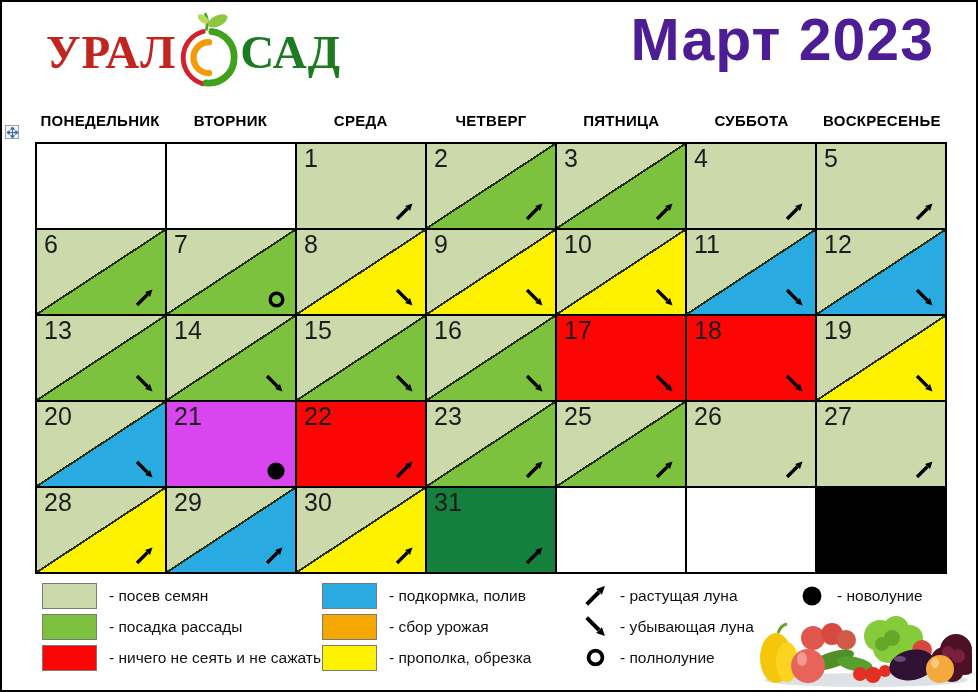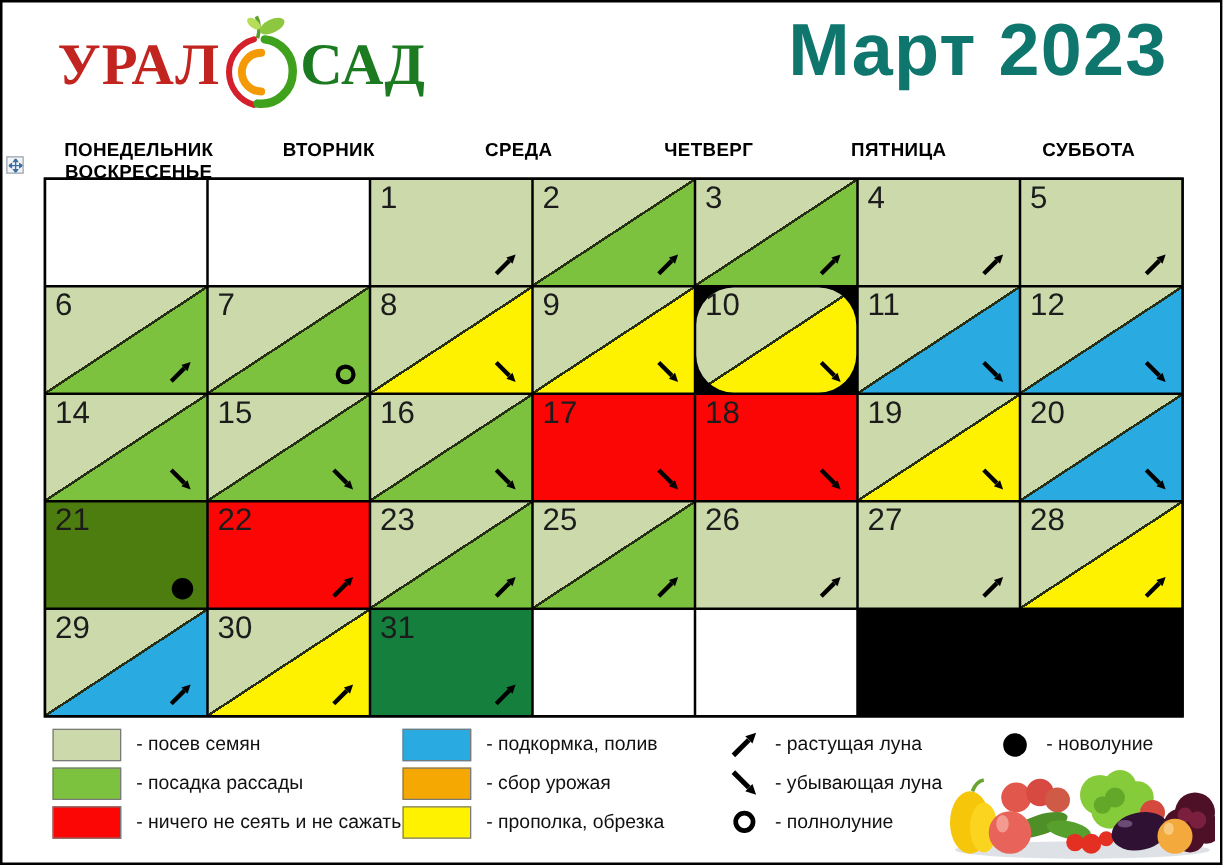--- a/index.html
+++ b/index.html
@@ -6,21 +6,21 @@
   .frame{position:relative;width:978px;height:692px;box-sizing:border-box;
          border:2px solid #000;background:#fff;overflow:hidden;
          font-family:"Liberation Sans",sans-serif;}
   
   .logo{position:absolute;left:44px;top:4px;display:flex;align-items:center;height:92px;}
   .logo-text{font-family:"Liberation Serif",serif;font-weight:bold;font-size:47px;letter-spacing:1px;}
   .logo-apple{margin:0 1px;position:relative;top:-2px;}
   .title{position:absolute;top:4px;right:42px;font-size:59px;font-weight:bold;letter-spacing:1px;
          font-family:"Liberation Sans",sans-serif;}
   
-  .wdrow{position:absolute;left:33px;top:110px;width:912px;display:grid;grid-template-columns:repeat(6,1fr);}
+  .wdrow{position:absolute;left:33px;top:110px;width:912px;display:grid;grid-template-columns:repeat(7,1fr);}
   .wd{text-align:center;font-weight:bold;font-size:15px;color:#000;letter-spacing:0.3px;}
   
   .handle{position:absolute;left:3px;top:123px;width:14px;height:14px;background:#f2f4f6;
           border:1px solid #9aa4ad;box-sizing:border-box;display:flex;align-items:center;justify-content:center;}
   
   .grid{position:absolute;left:33px;top:140px;width:912px;box-sizing:border-box;
         border:2px solid #000;background:#000;display:grid;
         grid-template-columns:repeat(7,1fr);grid-auto-rows:84px;gap:2px;}
   .cell{position:relative;}
   .daynum{position:absolute;top:0px;left:7px;font-size:25px;color:#1c1c1c;}
@@ -46,21 +46,21 @@
         <ellipse cx="42" cy="14" rx="11" ry="5.5" fill="#8dc63f" transform="rotate(-26 42 14)"></ellipse>
         <ellipse cx="27" cy="12" rx="6.5" ry="3.6" fill="#b5dd57" transform="rotate(38 27 12)"></ellipse>
         <path d="M27 79 A 28 28 0 0 1 27 25" stroke="#d3202a" stroke-width="5" fill="none" stroke-linecap="round"></path>
         <path d="M33 68 A 16 16 0 0 1 33 36" stroke="#f49a06" stroke-width="6.5" fill="none" stroke-linecap="round"></path>
         <path d="M36 25 A 26 26 0 0 1 59 52 A 26 26 0 0 1 30 78" stroke="#3fa11c" stroke-width="7" fill="none" stroke-linecap="round"></path>
       </svg>
     </span>
     <span class="logo-text" style="color: rgb(28, 122, 33);">САД</span>
   </div>
 
-  <div class="title" style="color: #0f766e;">Март 2023</div>
+  <div class="title" style="color: #4c1d95;">Март 2023</div>
 
   <div class="wdrow">
       <div class="wd">ПОНЕДЕЛЬНИК</div>
       <div class="wd">ВТОРНИК</div>
       <div class="wd">СРЕДА</div>
       <div class="wd">ЧЕТВЕРГ</div>
       <div class="wd">ПЯТНИЦА</div>
       <div class="wd">СУББОТА</div>
       <div class="wd">ВОСКРЕСЕНЬЕ</div>
     </div>
@@ -136,21 +136,21 @@
             <polygon points="19.5,19.5 12.1,17.0 17.0,12.1" fill="#000"></polygon>
           </svg></div>
       </div>
       <div class="cell" style="background: linear-gradient(to right bottom, rgb(204, 217, 171) 49.3%, rgba(45, 55, 25, 0.85) 49.3%, rgba(45, 55, 25, 0.85) 50.7%, rgb(255, 242, 0) 50.7%);">
         <div class="daynum">9</div>
         <div class="sym"><svg width="23" height="23" viewBox="0 0 23 23">
             <line x1="4" y1="4" x2="14.5" y2="14.5" stroke="#000" stroke-width="3.4"></line>
             <polygon points="19.5,19.5 12.1,17.0 17.0,12.1" fill="#000"></polygon>
           </svg></div>
       </div>
-      <div class="cell" style="background: linear-gradient(to right bottom, rgb(204, 217, 171) 49.3%, rgba(45, 55, 25, 0.85) 49.3%, rgba(45, 55, 25, 0.85) 50.7%, rgb(255, 242, 0) 50.7%); border-radius: 30px;">
+      <div class="cell" style="background: linear-gradient(to right bottom, rgb(204, 217, 171) 49.3%, rgba(45, 55, 25, 0.85) 49.3%, rgba(45, 55, 25, 0.85) 50.7%, rgb(255, 242, 0) 50.7%);">
         <div class="daynum">10</div>
         <div class="sym"><svg width="23" height="23" viewBox="0 0 23 23">
             <line x1="4" y1="4" x2="14.5" y2="14.5" stroke="#000" stroke-width="3.4"></line>
             <polygon points="19.5,19.5 12.1,17.0 17.0,12.1" fill="#000"></polygon>
           </svg></div>
       </div>
       <div class="cell" style="background: linear-gradient(to right bottom, rgb(204, 217, 171) 49.3%, rgba(45, 55, 25, 0.85) 49.3%, rgba(45, 55, 25, 0.85) 50.7%, rgb(41, 171, 226) 50.7%);">
         <div class="daynum">11</div>
         <div class="sym"><svg width="23" height="23" viewBox="0 0 23 23">
             <line x1="4" y1="4" x2="14.5" y2="14.5" stroke="#000" stroke-width="3.4"></line>
@@ -158,20 +158,27 @@
           </svg></div>
       </div>
       <div class="cell" style="background: linear-gradient(to right bottom, rgb(204, 217, 171) 49.3%, rgba(45, 55, 25, 0.85) 49.3%, rgba(45, 55, 25, 0.85) 50.7%, rgb(41, 171, 226) 50.7%);">
         <div class="daynum">12</div>
         <div class="sym"><svg width="23" height="23" viewBox="0 0 23 23">
             <line x1="4" y1="4" x2="14.5" y2="14.5" stroke="#000" stroke-width="3.4"></line>
             <polygon points="19.5,19.5 12.1,17.0 17.0,12.1" fill="#000"></polygon>
           </svg></div>
       </div>
       <div class="cell" style="background: linear-gradient(to right bottom, rgb(204, 217, 171) 49.3%, rgba(45, 55, 25, 0.85) 49.3%, rgba(45, 55, 25, 0.85) 50.7%, rgb(124, 194, 63) 50.7%);">
+        <div class="daynum">13</div>
+        <div class="sym"><svg width="23" height="23" viewBox="0 0 23 23">
+            <line x1="4" y1="4" x2="14.5" y2="14.5" stroke="#000" stroke-width="3.4"></line>
+            <polygon points="19.5,19.5 12.1,17.0 17.0,12.1" fill="#000"></polygon>
+          </svg></div>
+      </div>
+      <div class="cell" style="background: linear-gradient(to right bottom, rgb(204, 217, 171) 49.3%, rgba(45, 55, 25, 0.85) 49.3%, rgba(45, 55, 25, 0.85) 50.7%, rgb(124, 194, 63) 50.7%);">
         <div class="daynum">14</div>
         <div class="sym"><svg width="23" height="23" viewBox="0 0 23 23">
             <line x1="4" y1="4" x2="14.5" y2="14.5" stroke="#000" stroke-width="3.4"></line>
             <polygon points="19.5,19.5 12.1,17.0 17.0,12.1" fill="#000"></polygon>
           </svg></div>
       </div>
       <div class="cell" style="background: linear-gradient(to right bottom, rgb(204, 217, 171) 49.3%, rgba(45, 55, 25, 0.85) 49.3%, rgba(45, 55, 25, 0.85) 50.7%, rgb(124, 194, 63) 50.7%);">
         <div class="daynum">15</div>
         <div class="sym"><svg width="23" height="23" viewBox="0 0 23 23">
             <line x1="4" y1="4" x2="14.5" y2="14.5" stroke="#000" stroke-width="3.4"></line>
@@ -206,21 +213,21 @@
             <polygon points="19.5,19.5 12.1,17.0 17.0,12.1" fill="#000"></polygon>
           </svg></div>
       </div>
       <div class="cell" style="background: linear-gradient(to right bottom, rgb(204, 217, 171) 49.3%, rgba(45, 55, 25, 0.85) 49.3%, rgba(45, 55, 25, 0.85) 50.7%, rgb(41, 171, 226) 50.7%);">
         <div class="daynum">20</div>
         <div class="sym"><svg width="23" height="23" viewBox="0 0 23 23">
             <line x1="4" y1="4" x2="14.5" y2="14.5" stroke="#000" stroke-width="3.4"></line>
             <polygon points="19.5,19.5 12.1,17.0 17.0,12.1" fill="#000"></polygon>
           </svg></div>
       </div>
-      <div class="cell" style="background: #4d7c0f;">
+      <div class="cell" style="background: #d946ef;">
         <div class="daynum">21</div>
         <div class="sym"><svg width="20" height="20" viewBox="0 0 20 20">
             <circle cx="10" cy="10" r="8.6" fill="#000"></circle>
           </svg></div>
       </div>
       <div class="cell" style="background: rgb(251, 5, 5);">
         <div class="daynum">22</div>
         <div class="sym"><svg width="23" height="23" viewBox="0 0 23 23">
             <line x1="4" y1="19" x2="14.5" y2="8.5" stroke="#000" stroke-width="3.4"></line>
             <polygon points="19.5,3.5 12.1,6.0 17.0,10.9" fill="#000"></polygon>

